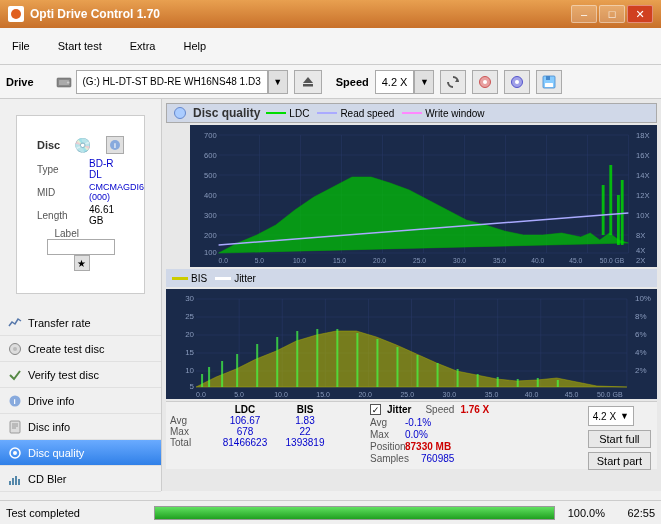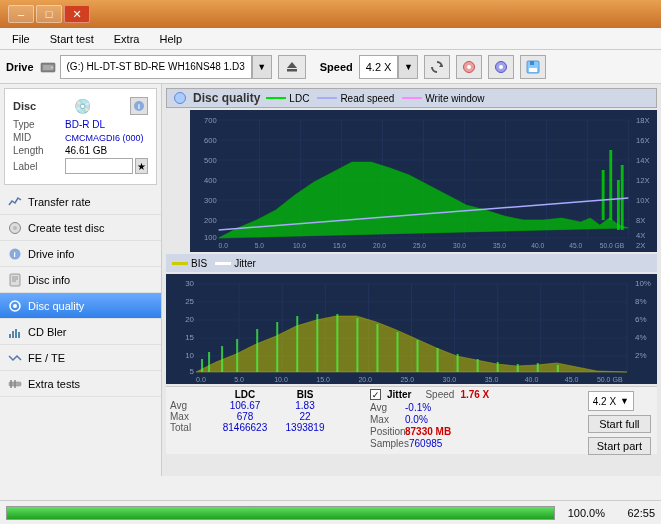--- a/index.html
+++ b/index.html
@@ -23,40 +23,40 @@
       width: 26px; height: 18px; background: rgba(255,255,255,0.2);
       border: 1px solid rgba(255,255,255,0.4); border-radius: 2px;
       color: white; font-size: 11px; cursor: pointer; display: flex;
       align-items: center; justify-content: center;
     }
     .title-btn.close { background: #d04020; }
 
     
     .menu-bar {
       background: #f5f5f5;
-      height: 22px;
+      height: 37px;
       display: flex;
       align-items: center;
       padding: 0 4px;
       border-bottom: 1px solid #ccc;
-      gap: 4px;
+      gap: 12px;
     }
     .menu-item { padding: 2px 8px; font-size: 11px; cursor: pointer; border-radius: 2px; }
 
     
     .toolbar {
       background: #f5f5f5;
       height: 34px;
       display: flex;
       align-items: center;
       padding: 0 6px;
       border-bottom: 1px solid #ccc;
       gap: 6px;
     }
-    .toolbar-label { font-size: 11px; font-weight: bold; margin-right: 0; }
+    .toolbar-label { font-size: 11px; font-weight: bold; margin-right: 16px; }
     .drive-select {
       display: flex; align-items: center; gap: 3px;
       border: 1px solid #aaa; background: white; padding: 2px 6px;
       font-size: 11px; height: 24px; flex: 1; max-width: 260px;
     }
     .drive-dropdown-btn {
       width: 20px; height: 24px; background: #e0e0e0;
       border: 1px solid #aaa; cursor: pointer; display: flex;
       align-items: center; justify-content: center; font-size: 9px;
     }
@@ -84,23 +84,23 @@
       min-width: 162px;
       background: #f0f0f0;
       border-right: 1px solid #ccc;
       display: flex;
       flex-direction: column;
     }
 
     
     .disc-panel {
       border: 1px solid #ccc;
-      margin: 4px;
+      margin: 16px;
       background: white;
-      padding: 8px;
+      padding: 20px;
     }
     .disc-panel-header {
       display: flex; align-items: center; justify-content: space-between;
       margin-bottom: 4px;
     }
     .disc-panel-title { font-size: 11px; font-weight: bold; color: #333; }
     .disc-icon { font-size: 14px; }
     .disc-row { display: flex; align-items: center; margin-bottom: 2px; font-size: 10px; }
     .disc-row-label { color: #555; width: 52px; flex-shrink: 0; }
     .disc-row-value { color: #0000cc; font-size: 10px; }
@@ -190,20 +190,28 @@
     }
 
     .chart-svg { width: 100%; height: 100%; }
   </style>
 </head>
 <body>
 
 <div style="position:relative; width:661px; height:524px; overflow:hidden;">
 
   <div class="title-bar">
+    <div class="title-bar-left">
+      <div class="title-bar-icon">
+        <svg width="12" height="12" viewBox="0 0 12 12">
+            <circle cx="6" cy="6" r="5" fill="#e06020"></circle>
+          </svg>
+      </div>
+      <span class="title-bar-title">Opti Drive Control 1.70</span>
+    </div>
     <div class="title-bar-controls">
       <div class="title-btn">–</div>
       <div class="title-btn">□</div>
       <div class="title-btn close">✕</div>
     </div>
   </div>
 
   <div class="menu-bar">
     <span class="menu-item">File</span>
     <span class="menu-item">Start test</span>
@@ -287,40 +295,46 @@
           <span class="disc-row-value">BD-R DL</span>
         </div>
         <div class="disc-row">
           <span class="disc-row-label">MID</span>
           <span class="disc-row-value" style="font-size:9px;">CMCMAGDI6 (000)</span>
         </div>
         <div class="disc-row">
           <span class="disc-row-label">Length</span>
           <span class="disc-row-value black">46.61 GB</span>
         </div>
-        <div class="disc-row" style="align-items:center;">
+        <div class="disc-row" style="align-items:center;flex-direction:column;">
           <span class="disc-row-label">Label</span>
           <input class="label-input" type="text" value="" style="">
           <div class="label-btn">★</div>
         </div>
       </div>
 
       <div class="nav-items">
         <div class="nav-item">
           <svg width="14" height="14" viewBox="0 0 14 14">
               <polyline points="1,10 4,6 7,8 10,3 13,5" stroke="#5577aa" stroke-width="1.5" fill="none"></polyline>
             </svg>
           <span>Transfer rate</span>
         </div>
         <div class="nav-item">
           <svg width="14" height="14" viewBox="0 0 14 14">
               <circle cx="7" cy="7" r="5.5" fill="#ddd" stroke="#888" stroke-width="1"></circle>
               <circle cx="7" cy="7" r="2" fill="#bbb"></circle>
             </svg>
           <span>Create test disc</span>
+        </div>
+        <div class="nav-item">
+          <svg width="14" height="14" viewBox="0 0 14 14">
+              <polyline points="2,7 6,11 12,3" stroke="#558844" stroke-width="2" fill="none"></polyline>
+            </svg>
+          <span>Verify test disc</span>
         </div>
         <div class="nav-item">
           <svg width="14" height="14" viewBox="0 0 14 14">
               <circle cx="7" cy="7" r="5.5" fill="#88aadd"></circle>
               <text x="5.5" y="10" font-size="8" fill="white" font-weight="bold">i</text>
             </svg>
           <span>Drive info</span>
         </div>
         <div class="nav-item">
           <svg width="14" height="14" viewBox="0 0 14 14">
@@ -577,40 +591,41 @@
           <div style="display:flex; gap:0; align-items:center; margin-bottom:1px;">
             <div style="width:35px; color:#555;">Max</div>
             <div style="width:50px; color:#0000cc;">0.0%</div>
           </div>
           <div style="display:flex; align-items:center; gap:0; margin-bottom:1px;">
             <div style="width:35px; color:#555;">Position</div>
             <div style="color:#cc0000; font-weight:bold;">87330 MB</div>
           </div>
           <div style="display:flex; align-items:center; gap:4px;">
             <div style="width:35px; color:#555;">Samples</div>
-            <div style="color:#0000cc;">760985</div>
+            <div style="color:#0000cc;padding-left:12px;">760985</div>
           </div>
         </div>
 
         <div style="display:flex; flex-direction:column; justify-content:space-around; padding:4px 6px; gap:4px;">
           <div style="display:flex;align-items:center;gap:4px;">
             <div style="display:flex;align-items:center;border:1px solid #aaa;background:white;height:20px;padding:0 4px;font-size:10px;">
               <span>4.2 X</span>
               <span style="margin-left:4px;font-size:9px;cursor:pointer;">▼</span>
             </div>
           </div>
           <button class="start-btn">Start full</button>
           <button class="start-btn">Start part</button>
         </div>
       </div>
 
     </div>
   </div>
 
   <div class="status-bar">
+    <span class="status-text">Test completed</span>
     <div class="progress-bar-container">
       <div class="progress-bar-fill" style="width:100%;"></div>
     </div>
     <span class="progress-pct">100.0%</span>
     <span class="time-display">62:55</span>
   </div>
 
 </div>
 
 </body></html>

